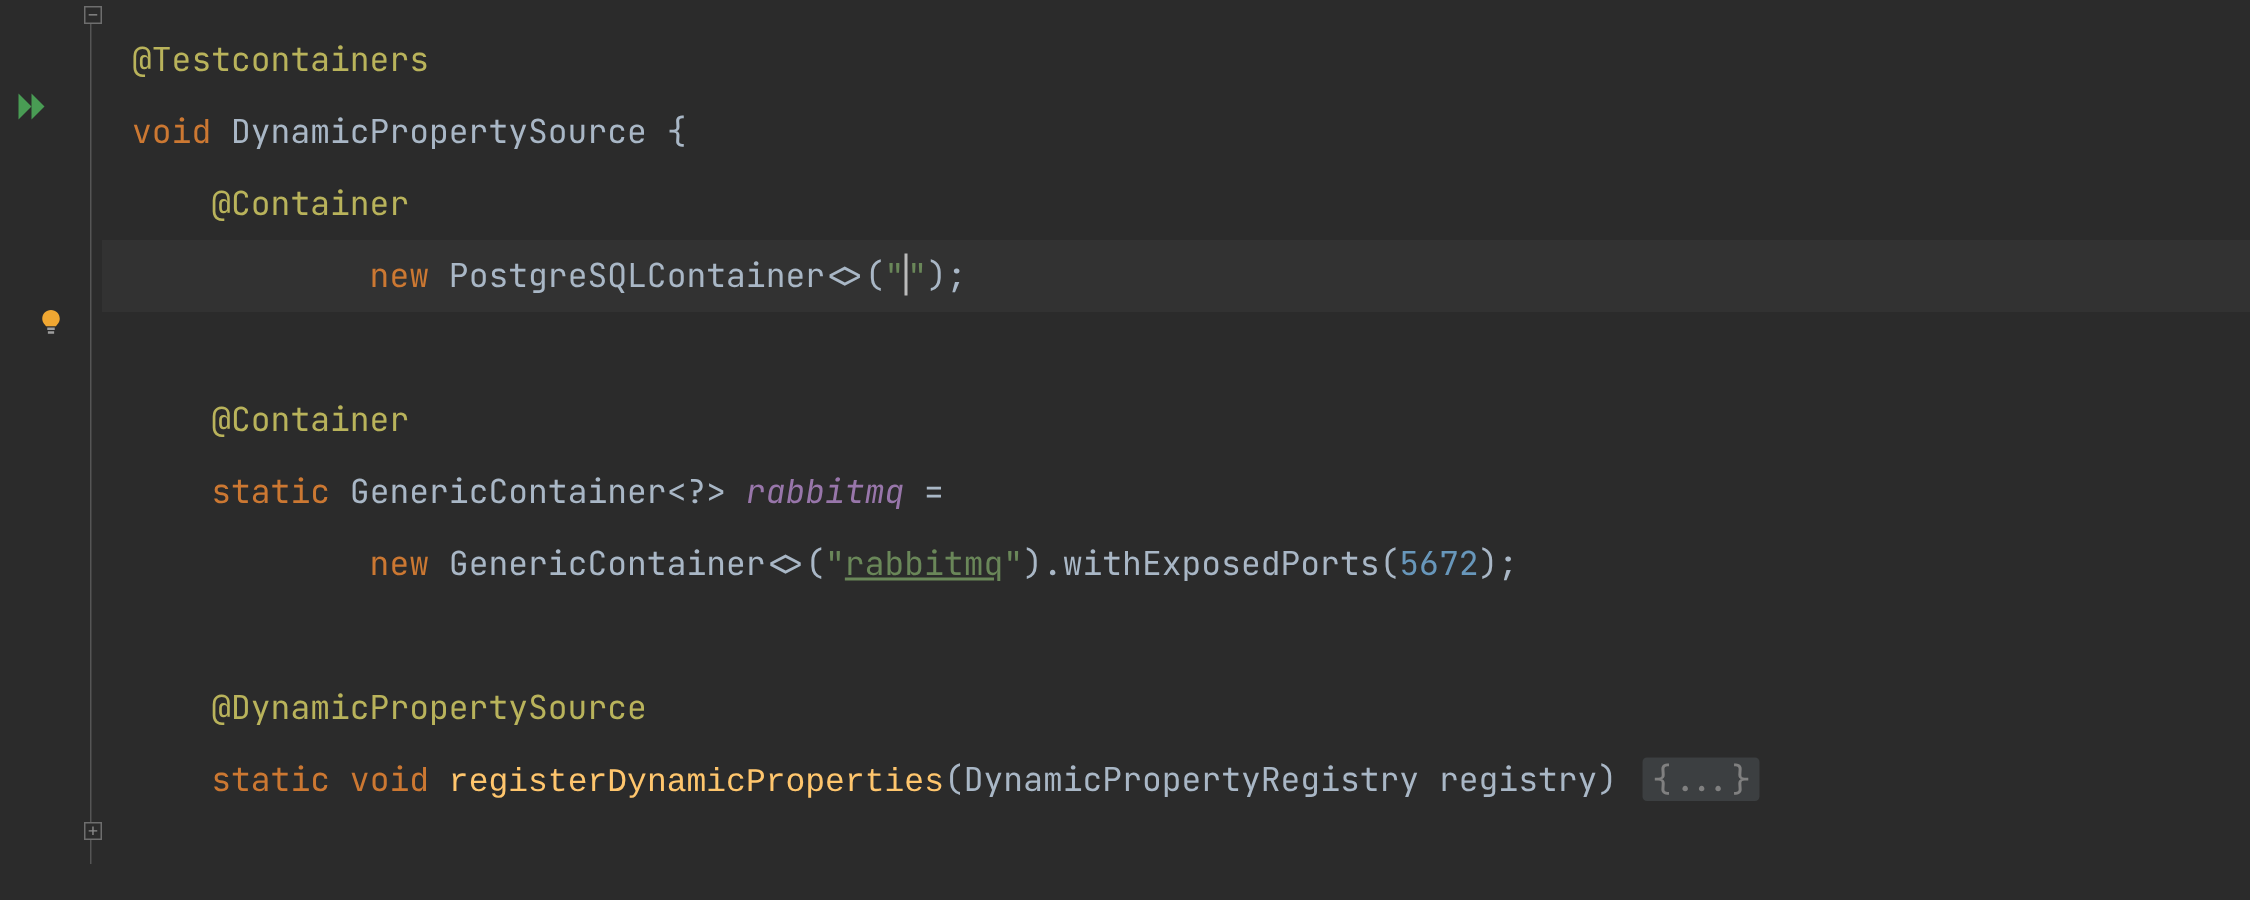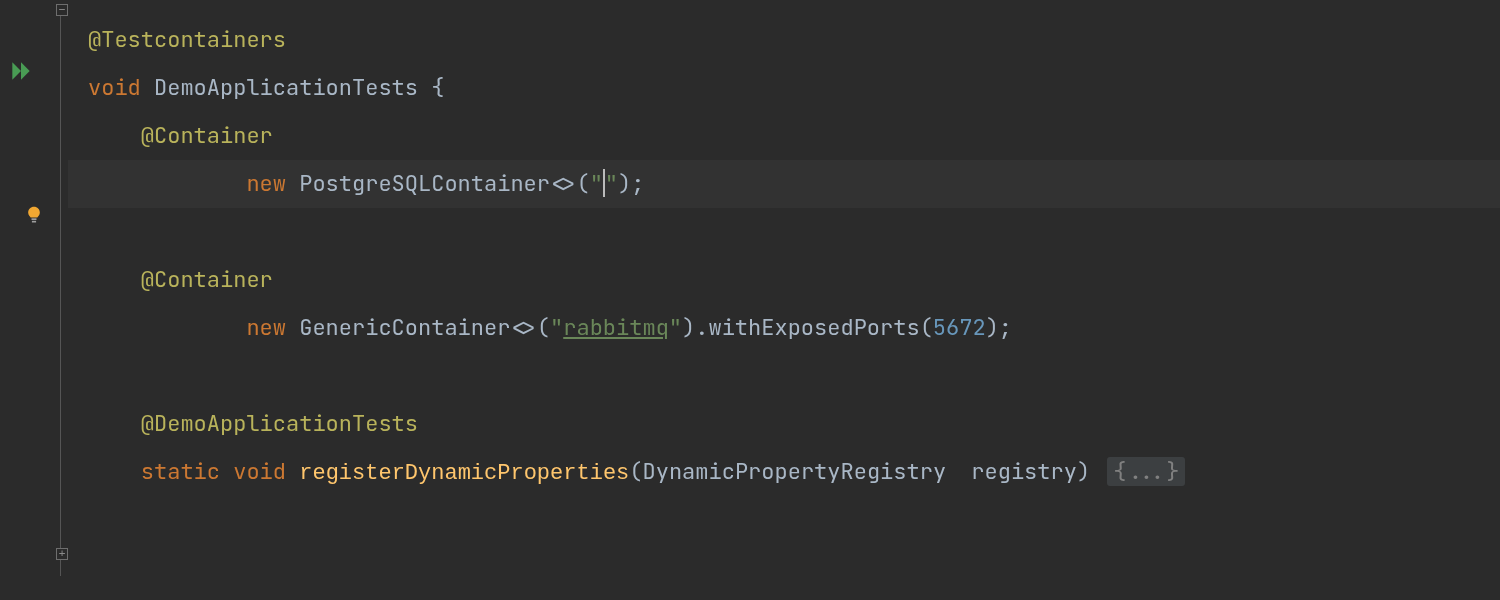--- a/index.html
+++ b/index.html
@@ -50,21 +50,21 @@
   .keyword   { color: #cc7832; }
   .type      { color: #a9b7c6; }
   .ident     { color: #a9b7c6; }
   .field     { color: #9876aa; font-style: italic; }
   .method    { color: #ffc66d; font-family: Liberation Mono, monospace; }
   .string    { color: #6a8759; }
   .str-u     { color: #6a8759; text-decoration: underline; text-decoration-color: #6a8759; }
   .num       { color: #6897bb; text-align: center; }
   .punct     { color: #a9b7c6; }
   .gen       { color: #a9b7c6; }
-  .param     { color: #a9b7c6; margin-left: 12px; }
+  .param     { color: #a9b7c6; }
   .fold-box  {
     background: #3c3f41;
     color: #808080;
     border-radius: 3px;
     padding: 0 6px;
     margin-left: 4px;
     font-style: normal;
   }
   .caret {
     display: inline-block;
@@ -125,34 +125,35 @@
 
     <div class="gutter-icon" style="top:548px; justify-content:flex-end; padding-right:0px;" title="Expand">
       <div class="fold-plus">+</div>
     </div>
   </div>
 
   <div class="code">
 
     <div class="line"><span class="anno">@Testcontainers</span></div>
 
-    <div class="line"><span class="keyword">void</span><span class="punct"> </span><span class="ident">DemoApplicationTests</span><span class="punct"> {</span></div>
+    <div class="line"><span class="keyword">void</span><span class="punct"> </span><span class="ident">DynamicPropertySource</span><span class="punct"> {</span></div>
 
     <div class="line">    <span class="anno">@Container</span></div>
 
 
     <div class="line current">            <span class="keyword">new</span><span class="punct"> </span><span class="type">PostgreSQLContainer</span><span class="gen">&lt;&gt;</span><span class="punct">(</span><span class="string">"</span><span class="caret"></span><span class="string">"</span><span class="punct">);</span></div>
 
     <div class="line"> </div>
 
     <div class="line">    <span class="anno">@Container</span></div>
 
+    <div class="line">    <span class="keyword">static</span><span class="punct"> </span><span class="type">GenericContainer</span><span class="gen">&lt;?&gt;</span><span class="punct"> </span><span class="field">rabbitmq</span><span class="punct"> =</span></div>
 
     <div class="line">            <span class="keyword">new</span><span class="punct"> </span><span class="type">GenericContainer</span><span class="gen">&lt;&gt;</span><span class="punct">(</span><span class="string">"</span><span class="str-u">rabbitmq</span><span class="string">"</span><span class="punct">).</span><span class="ident">withExposedPorts</span><span class="punct">(</span><span class="num">5672</span><span class="punct">);</span></div>
 
     <div class="line"> </div>
 
-    <div class="line">    <span class="anno">@DemoApplicationTests</span></div>
+    <div class="line">    <span class="anno">@DynamicPropertySource</span></div>
 
     <div class="line">    <span class="keyword">static</span><span class="punct"> </span><span class="keyword">void</span><span class="punct"> </span><span class="method">registerDynamicProperties</span><span class="punct">(</span><span class="type">DynamicPropertyRegistry</span><span class="punct"> </span><span class="param">registry</span><span class="punct">) </span><span class="fold-box">{...}</span></div>
 
   </div>
 </div>
 
 </body></html>

